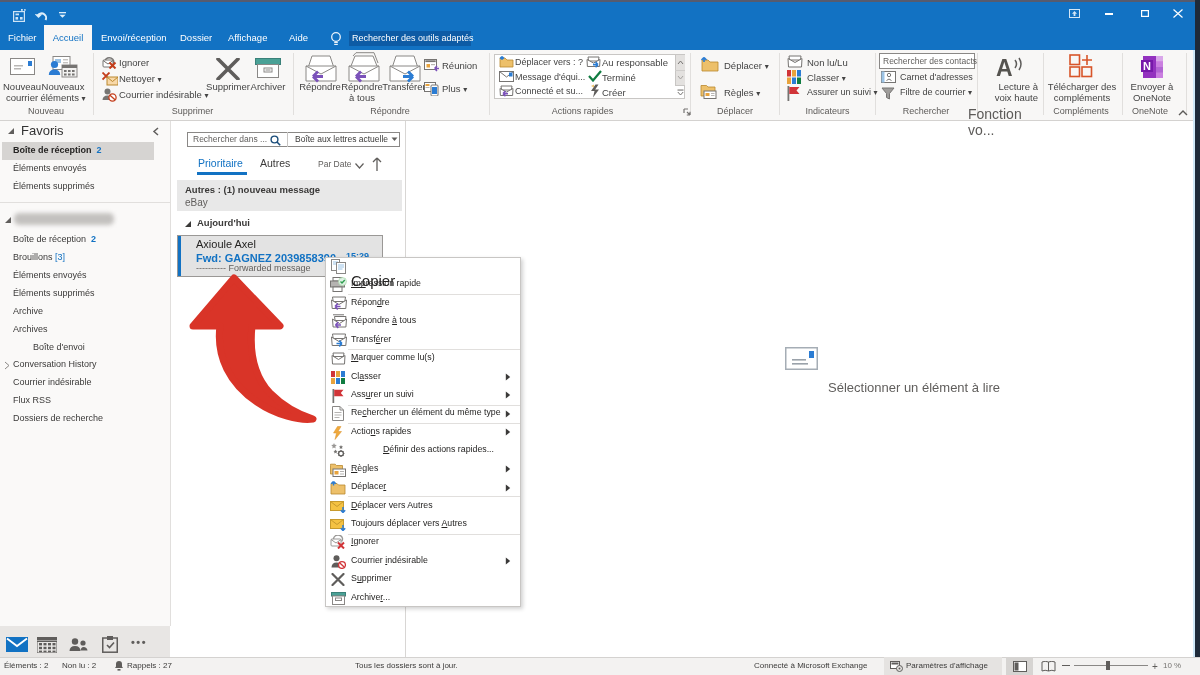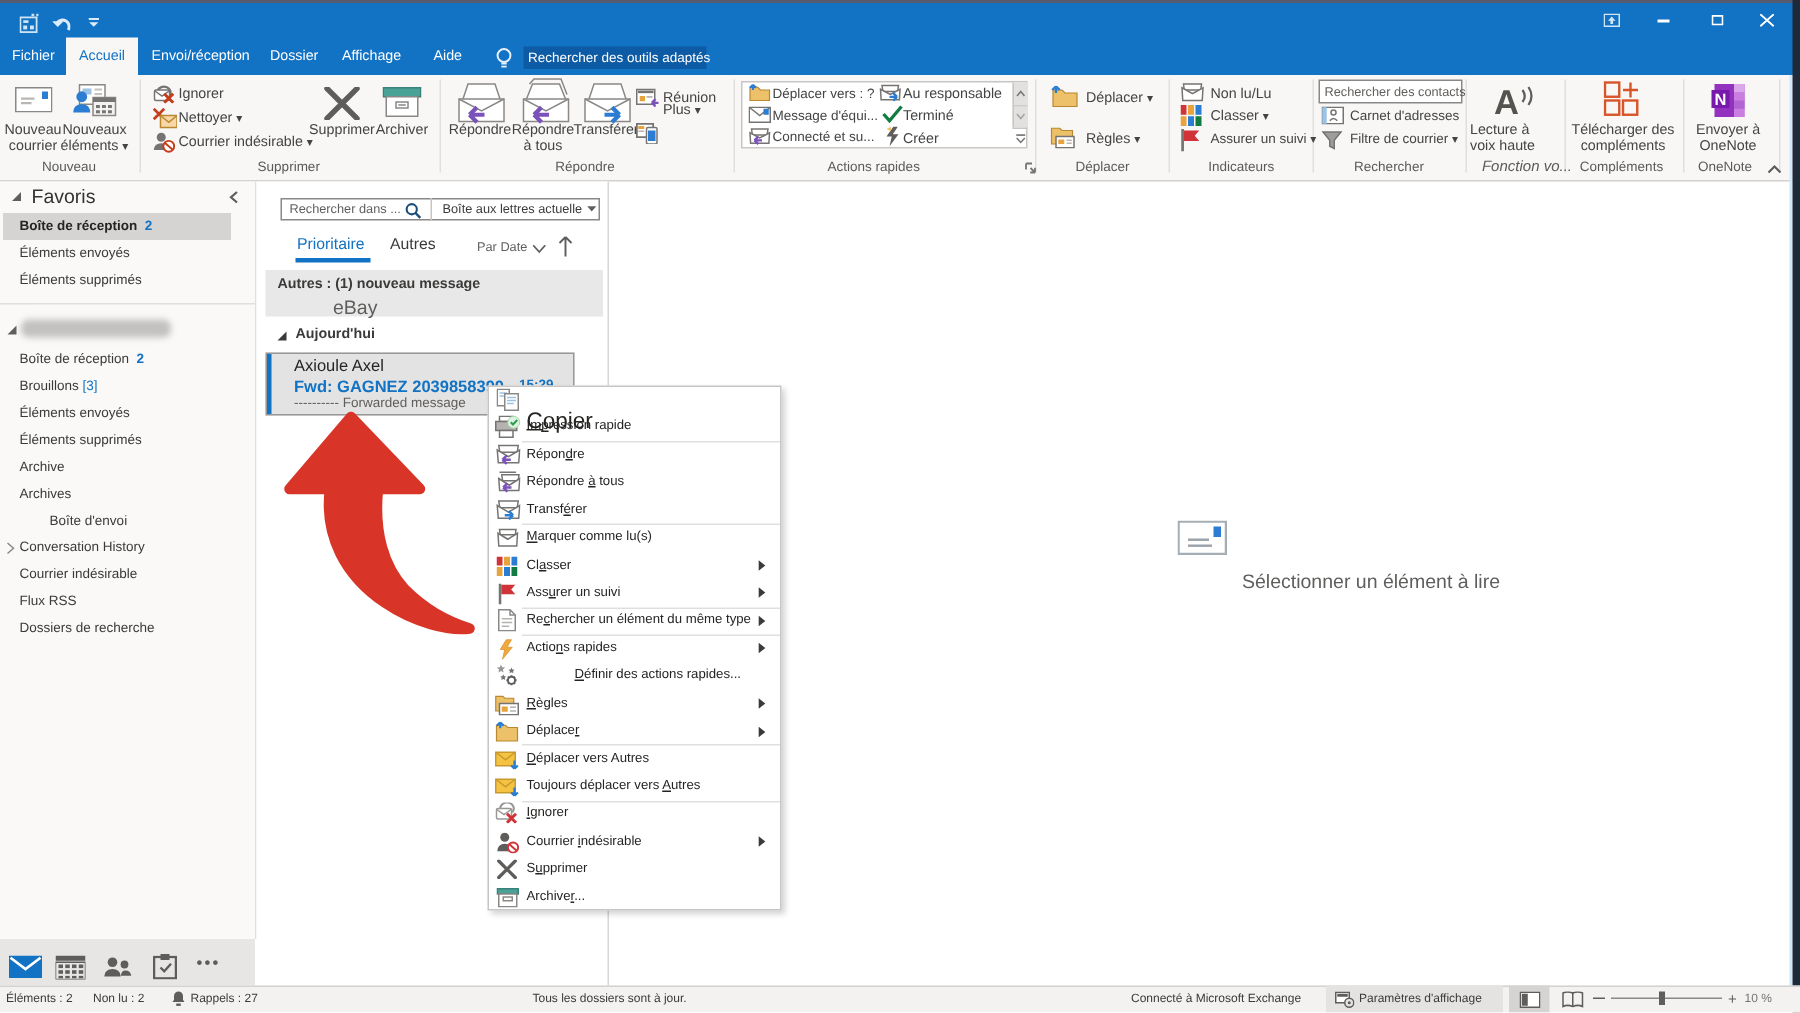--- a/index.html
+++ b/index.html
@@ -71,21 +71,21 @@
 <div class="abs" style="left:1122px;top:53px;width:1px;height:62px;background:#e1dfdd;"></div>
 <div class="abs" style="left:1186px;top:53px;width:1px;height:62px;background:#e1dfdd;"></div>
 
 <div class="abs" style="left:6px;top:106px;width:80px;text-align:center;color:#5c5a58;font-size:9px;">Nouveau</div>
 <div class="abs" style="left:120px;top:106px;width:145px;text-align:center;color:#5c5a58;font-size:9px;">Supprimer</div>
 <div class="abs" style="left:330px;top:106px;width:120px;text-align:center;color:#5c5a58;font-size:9px;">Répondre</div>
 <div class="abs" style="left:520px;top:106px;width:125px;text-align:center;color:#5c5a58;font-size:9px;">Actions rapides</div>
 <div class="abs" style="left:695px;top:106px;width:80px;text-align:center;color:#5c5a58;font-size:9px;">Déplacer</div>
 <div class="abs" style="left:785px;top:106px;width:85px;text-align:center;color:#5c5a58;font-size:9px;">Indicateurs</div>
 <div class="abs" style="left:880px;top:106px;width:92px;text-align:center;color:#5c5a58;font-size:9px;">Rechercher</div>
-<div class="abs" style="left:968px;top:106px;width:80px;text-align:right;color:#5c5a58;font-size:10px;font-style:italic;">Fonction vo...</div>
+<div class="abs" style="left:968px;top:106px;width:80px;text-align:left;color:#5c5a58;font-size:14px;">Fonction vo...</div>
 <div class="abs" style="left:1040px;top:106px;width:82px;text-align:center;color:#5c5a58;font-size:9px;">Compléments</div>
 <div class="abs" style="left:1118px;top:106px;width:64px;text-align:center;color:#5c5a58;font-size:9px;">OneNote</div>
 <svg class="abs" style="left:1178px;top:109px;" width="10" height="7" viewBox="0 0 10 7">
     <path d="M1 6 L5 2 L9 6" fill="none" stroke="#5c5a58" stroke-width="1.4"></path>
   </svg>
 
 <svg class="abs" style="left:10px;top:58px;" width="25" height="17" viewBox="0 0 25 17">
   <rect x="0.5" y="0.5" width="24" height="16" fill="#fff" stroke="#8a8886" stroke-width="1"></rect>
   <rect x="4" y="7" width="9" height="1.5" fill="#b9b7b5"></rect>
   <rect x="4" y="10" width="7" height="1.5" fill="#b9b7b5"></rect>
@@ -176,21 +176,21 @@
 </svg>
 <div class="abs" style="left:442px;top:60px;color:#444;font-size:9.5px;">Réunion</div>
 <svg class="abs" style="left:424px;top:82px;" width="15" height="14" viewBox="0 0 15 14">
   <rect x="0.5" y="0.5" width="11" height="9" fill="#fff" stroke="#767472"></rect>
   <rect x="0.5" y="0.5" width="11" height="9" fill="none" stroke="#767472"></rect>
   <rect x="1.5" y="2" width="4" height="2" fill="#e8a33d"></rect>
   <rect x="1.5" y="5" width="4" height="1" fill="#b9b7b5"></rect>
   <rect x="7" y="3" width="7" height="11" rx="1" fill="#fff" stroke="#767472"></rect>
   <rect x="8" y="5" width="5" height="7" fill="#2b7cd3"></rect>
 </svg>
-<div class="abs" style="left:442px;top:68px;color:#444;font-size:9.5px;">Plus <span style="font-size:8px;">▾</span></div>
+<div class="abs" style="left:442px;top:83px;color:#444;font-size:9.5px;">Plus <span style="font-size:8px;">▾</span></div>
 
 <div class="abs" style="left:494px;top:54px;width:191px;height:45px;background:#fff;border:1px solid #c8c6c4;"></div>
 <div class="abs" style="left:675px;top:55px;width:10px;height:30px;background:#e3e1df;border-left:1px solid #c8c6c4;"></div>
 <div class="abs" style="left:675px;top:70px;width:10px;height:1px;background:#cfcdcb;"></div>
 <div class="abs" style="left:675px;top:85px;width:10px;height:1px;background:#c8c6c4;"></div>
 <svg class="abs" style="left:677px;top:60px;" width="7" height="5" viewBox="0 0 7 5">
     <path d="M1 4 L3.5 1 L6 4" fill="none" stroke="#767472" stroke-width="1"></path>
   </svg>
 <svg class="abs" style="left:677px;top:75px;" width="7" height="5" viewBox="0 0 7 5">
     <path d="M1 1 L3.5 4 L6 1" fill="none" stroke="#a5a3a1" stroke-width="1"></path>
@@ -281,21 +281,21 @@
 <div class="abs" style="left:900px;top:72px;color:#444;font-size:9px;">Carnet d'adresses</div>
 <svg class="abs" style="left:881px;top:87px;" width="14" height="13" viewBox="0 0 14 13">
   <path d="M 1 1 L 13 1 L 8.5 6.5 L 8.5 12 L 5.5 10.5 L 5.5 6.5 Z" fill="#9f9d9b" stroke="#767472"></path>
 </svg>
 <div class="abs" style="left:900px;top:87px;color:#444;font-size:9px;">Filtre de courrier <span style="font-size:8px;">▾</span></div>
 
 <div class="abs" style="left:996px;top:55px;color:#55534f;font-size:23px;font-weight:bold;">A</div>
 <svg class="abs" style="left:1014px;top:57px;" width="12" height="14" viewBox="0 0 12 14">
   <path d="M 1 3 Q 4 7 1 11 M 5 1 Q 9 7 5 13" fill="none" stroke="#5f5d5b" stroke-width="1.5"></path>
 </svg>
-<div class="abs" style="left:980px;top:81px;width:58px;text-align:left;color:#444;font-size:9.5px;line-height:11px;">Lecture à<br>voix haute</div>
+<div class="abs" style="left:980px;top:81px;width:58px;text-align:right;color:#444;font-size:9.5px;line-height:11px;">Lecture à<br>voix haute</div>
 
 <svg class="abs" style="left:1069px;top:54px;" width="26" height="26" viewBox="0 0 26 26">
   <g fill="none" stroke="#d8552a" stroke-width="1.6">
     <rect x="1" y="1" width="9.5" height="9.5"></rect>
     <rect x="1" y="13" width="9.5" height="9.5"></rect>
     <rect x="13" y="13" width="9.5" height="9.5"></rect>
     <path d="M 18 1 L 18 11 M 13 6 L 23 6"></path>
   </g>
 </svg>
 <div class="abs" style="left:1038px;top:81px;width:88px;text-align:center;color:#444;font-size:9.5px;line-height:11px;">Télécharger des<br>compléments</div>
@@ -364,21 +364,21 @@
 <div class="abs" style="left:318px;top:159px;color:#605e5c;font-size:8.5px;">Par Date</div>
 <svg class="abs" style="left:355px;top:163px;" width="9" height="6" viewBox="0 0 9 6">
     <path d="M 0.5 0.5 L 4.5 5 L 8.5 0.5" fill="none" stroke="#605e5c" stroke-width="1.2"></path>
   </svg>
 <svg class="abs" style="left:372px;top:156px;" width="10" height="16" viewBox="0 0 10 16">
     <path d="M 5 15 L 5 2 M 5 2 L 1 6 M 5 2 L 9 6" fill="none" stroke="#605e5c" stroke-width="1.3"></path>
   </svg>
 
 <div class="abs" style="left:177px;top:180px;width:225px;height:31px;background:#e8e8e8;"></div>
 <div class="abs" style="left:185px;top:184px;color:#3b3a39;font-size:9.5px;font-weight:bold;">Autres : (1) nouveau message</div>
-<div class="abs" style="left:185px;top:197px;color:#605e5c;font-size:13px;margin-left:37px;">eBay</div>
+<div class="abs" style="left:185px;top:197px;color:#605e5c;font-size:10px;">eBay</div>
 
 <svg class="abs" style="left:184px;top:220px;" width="8" height="8" viewBox="0 0 8 8">
     <path d="M 7 1 L 7 7 L 1 7 Z" fill="#3b3a39"></path>
   </svg>
 <div class="abs" style="left:197px;top:217px;color:#3b3a39;font-size:9.5px;font-weight:bold;">Aujourd'hui</div>
 
 <div class="abs" style="left:177px;top:235px;width:206px;height:42px;background:#e3e3e3;border:1px solid #9a9896;"></div>
 <div class="abs" style="left:178px;top:236px;width:3px;height:40px;background:#1272c3;"></div>
 <div class="abs" style="left:196px;top:238px;color:#252423;font-size:11px;">Axioule Axel</div>
 <div class="abs" style="left:196px;top:251.5px;color:#1272c3;font-size:11px;font-weight:bold;">Fwd: GAGNEZ 2039858390...</div>

